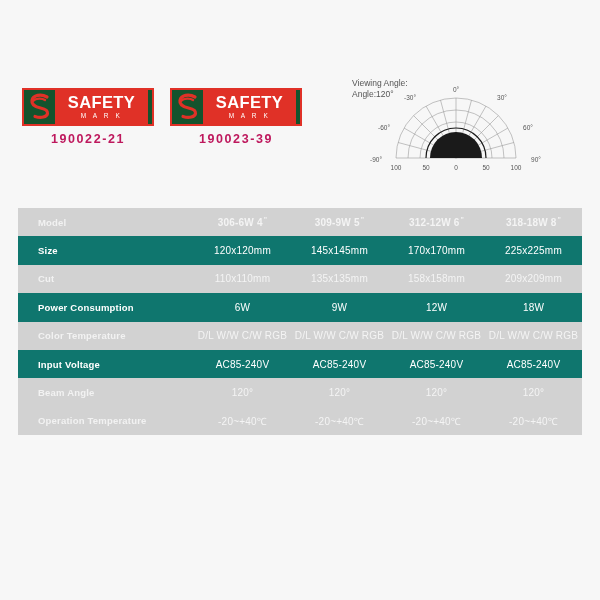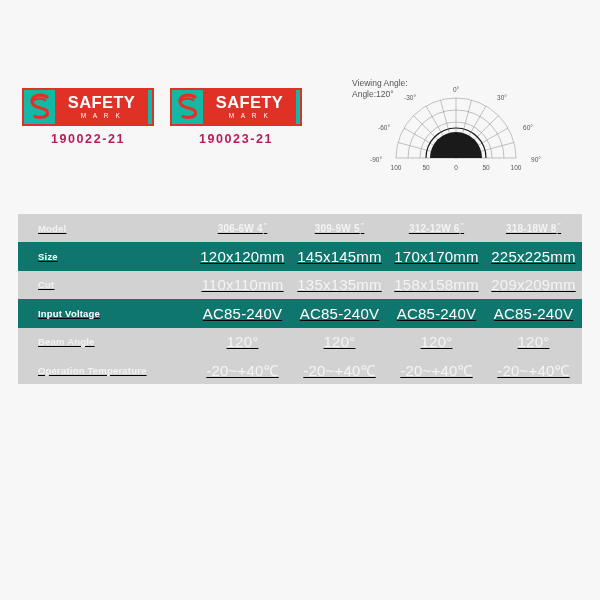--- a/index.html
+++ b/index.html
@@ -27,21 +27,21 @@
   
   .safety-block {
     position: absolute;
     width: 132px;
   }
   .safety-block.one { left: 22px; top: 88px; }
   .safety-block.two { left: 170px; top: 88px; }
 
   .safety-badge {
     border: 2px solid #e03127;
-    background: #14b8a6;
+    background: #14532d;
     height: 38px;
     display: flex;
     align-items: center;
     box-sizing: border-box;
     padding: 0 4px 0 3px;
   }
   .safety-s {
     width: 26px;
     height: 32px;
     flex: 0 0 26px;
@@ -101,29 +101,28 @@
   .beam-svg {
     position: absolute;
     left: 0;
     top: 8px;
   }
 
   
   .spec-table {
     position: absolute;
     left: 18px;
-    top: 214px;
+    top: 208px;
     width: 564px;
     border-collapse: collapse;
     table-layout: fixed;
-    text-decoration: underline;
   }
   .spec-table tr { height: 28.4px; }
   .spec-table td {
-    font-size: 15px;
+    font-size: 10px;
     color: #ffffff;
     text-align: center;
     vertical-align: middle;
     padding: 0;
     letter-spacing: 0.2px;
   }
   .spec-table td.label {
     text-align: left;
     padding-left: 20px;
     font-size: 9.5px;
@@ -173,21 +172,21 @@
         <svg width="26" height="32" viewBox="0 0 26 32">
           <path d="M20 6 C14 2.5 6 4 5 9.5 C4.2 14 9 16 13.5 17 C18 18 21 19.5 20.5 22.5 C20 26 14 27.5 8 25.5" fill="none" stroke="#e03127" stroke-width="3.2" stroke-linecap="round"></path>
           <path d="M6 10 C9 7 15 7 18 9" fill="none" stroke="#e03127" stroke-width="2.4" stroke-linecap="round"></path>
         </svg>
       </div>
       <div class="safety-red">
         <div class="safety-word">SAFETY</div>
         <div class="safety-sub">M A R K</div>
       </div>
     </div>
-    <div class="safety-code">190023-21</div>
+    <div class="safety-code">190023-39</div>
   </div>
 
   <div class="beam-wrap">
     <div class="beam-title">Viewing Angle:
 Angle:120°</div>
     <svg class="beam-svg" width="216" height="92" viewBox="0 0 216 92">
       <g transform="translate(108,72)">
 
         <g fill="none" stroke="#9a9a9a" stroke-width="0.6">
           <path d="M-12,0 A12,12 0 0 1 12,0"></path>
@@ -261,21 +260,35 @@
     </tr>
 
     <tr class="row-light">
       <td class="label">Cut</td>
       <td class="val">110x110mm</td>
       <td class="val">135x135mm</td>
       <td class="val">158x158mm</td>
       <td class="val">209x209mm</td>
     </tr>
 
-
+    <tr class="row-dark">
+      <td class="label">Power Consumption</td>
+      <td class="val">6W</td>
+      <td class="val">9W</td>
+      <td class="val">12W</td>
+      <td class="val">18W</td>
+    </tr>
+
+    <tr class="row-light">
+      <td class="label">Color Temperature</td>
+      <td class="val ct-val">D/L  W/W  C/W  RGB</td>
+      <td class="val ct-val">D/L  W/W  C/W  RGB</td>
+      <td class="val ct-val">D/L  W/W  C/W  RGB</td>
+      <td class="val ct-val">D/L  W/W  C/W  RGB</td>
+    </tr>
 
 
 
     <tr class="row-dark">
       <td class="label">Input Voltage</td>
       <td class="val">AC85-240V</td>
       <td class="val">AC85-240V</td>
       <td class="val">AC85-240V</td>
       <td class="val">AC85-240V</td>
     </tr>

